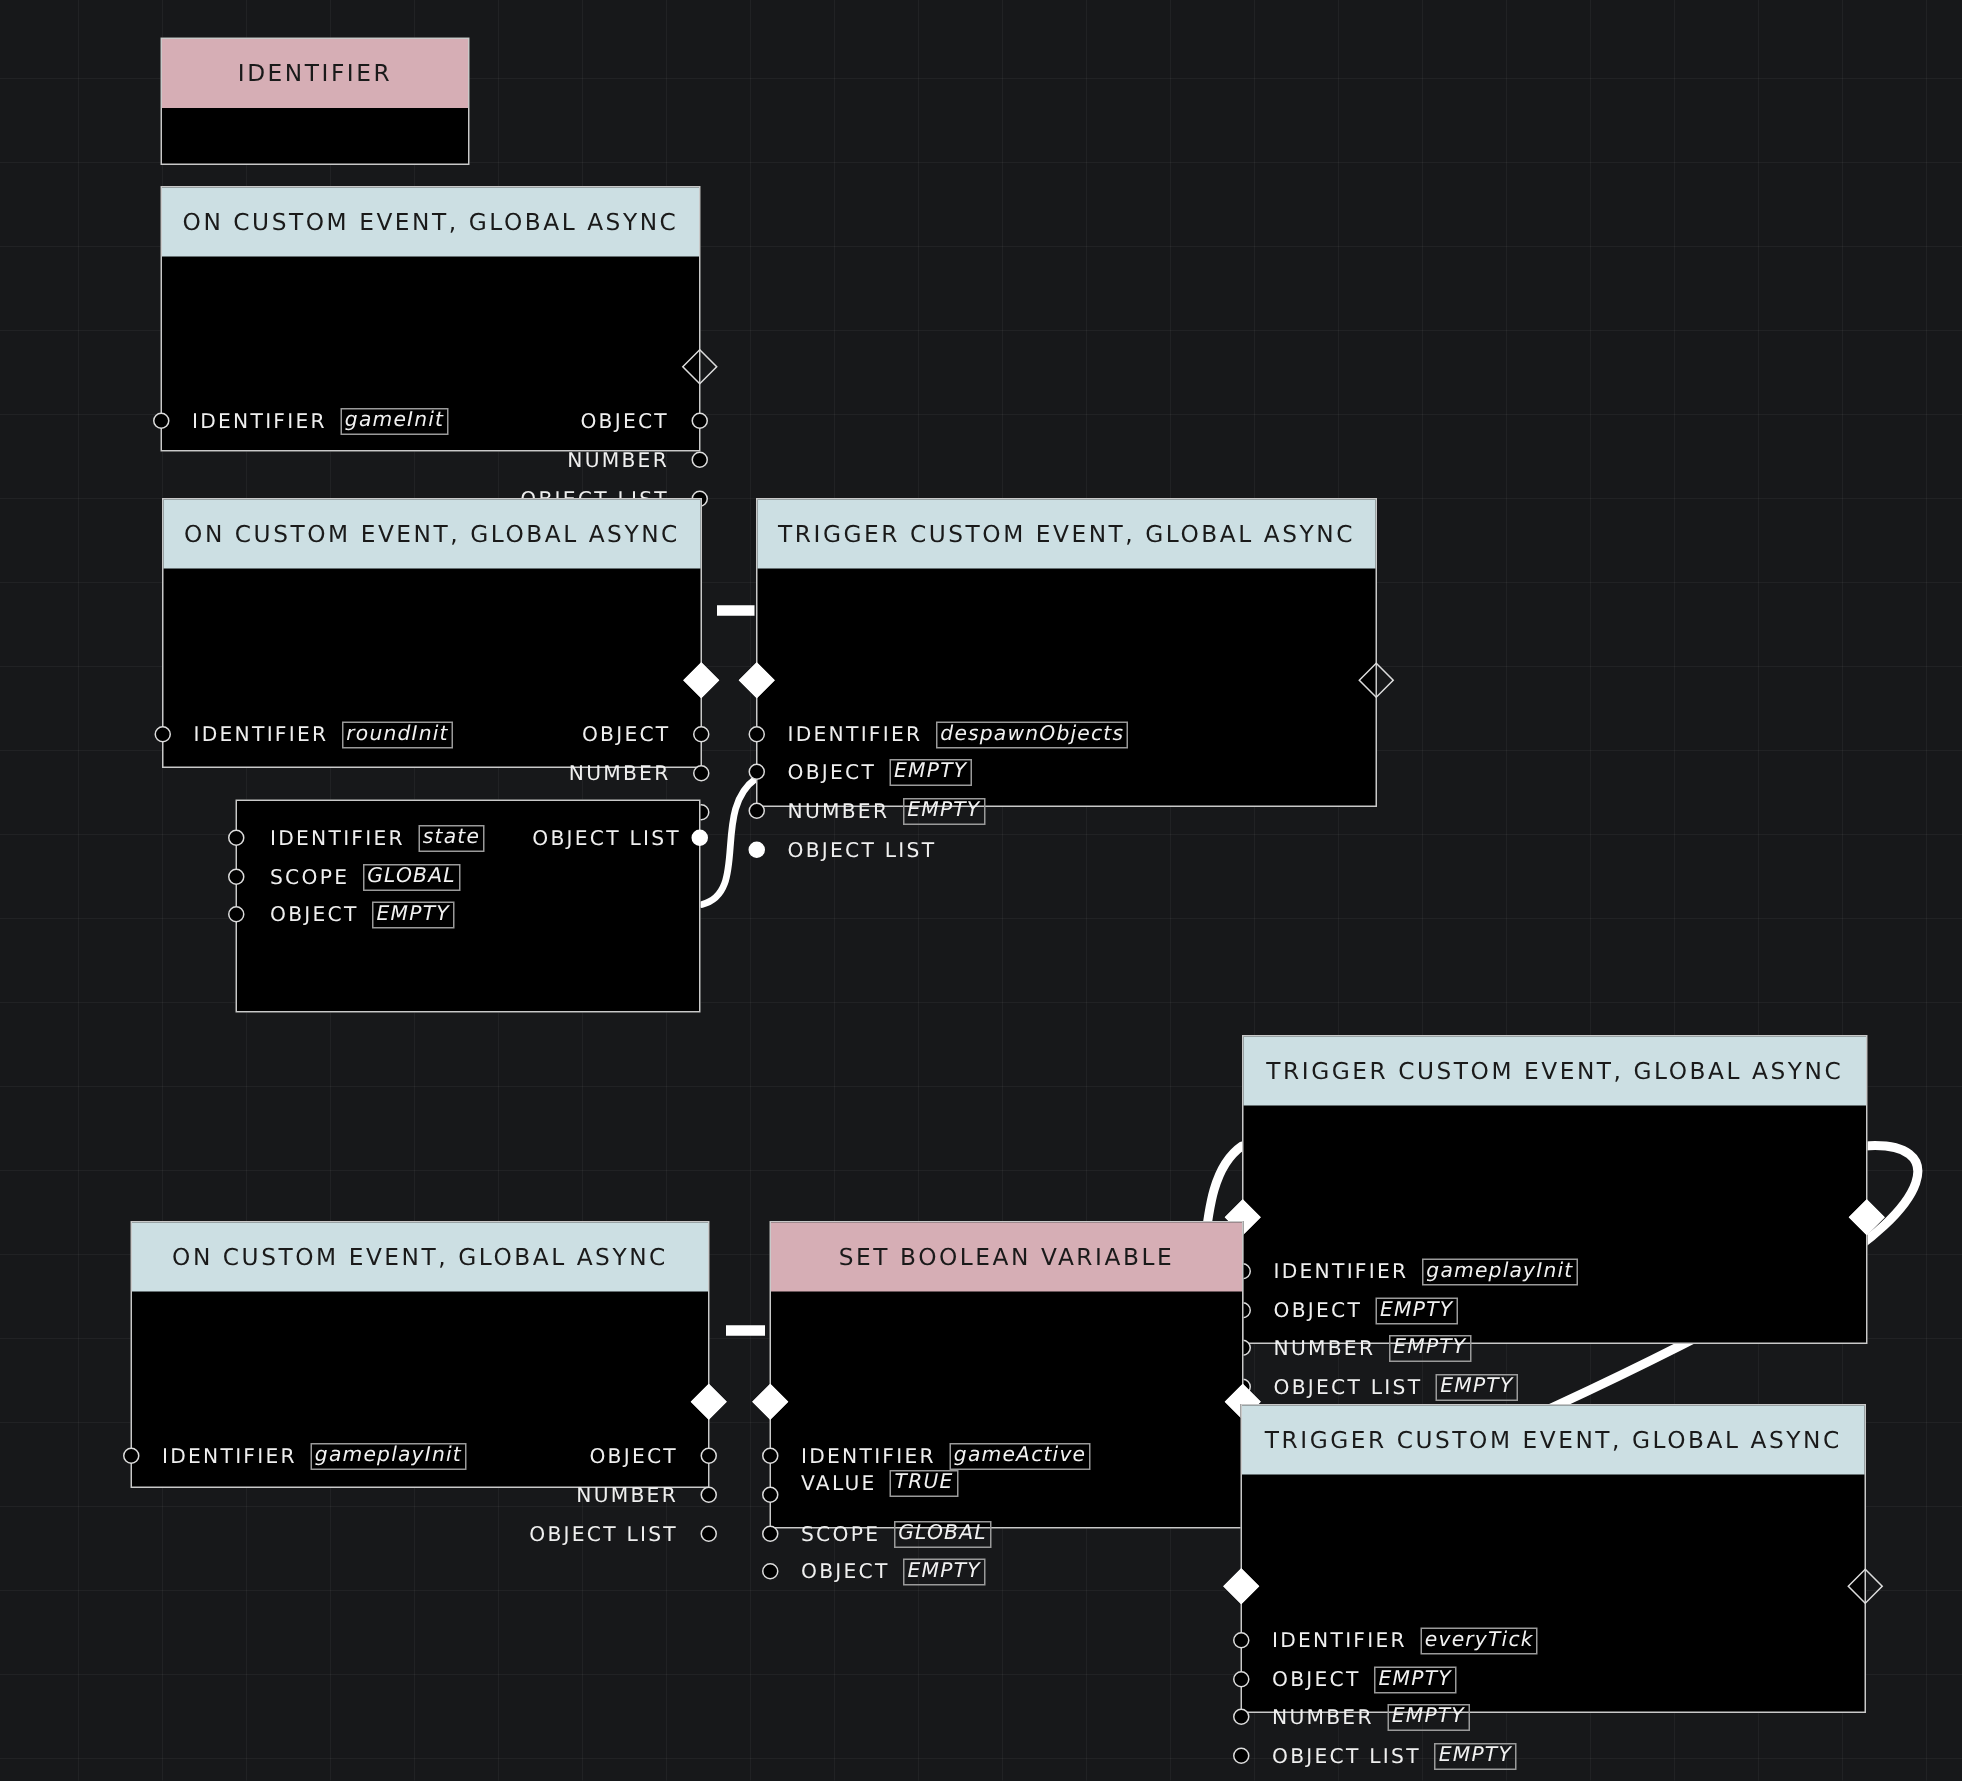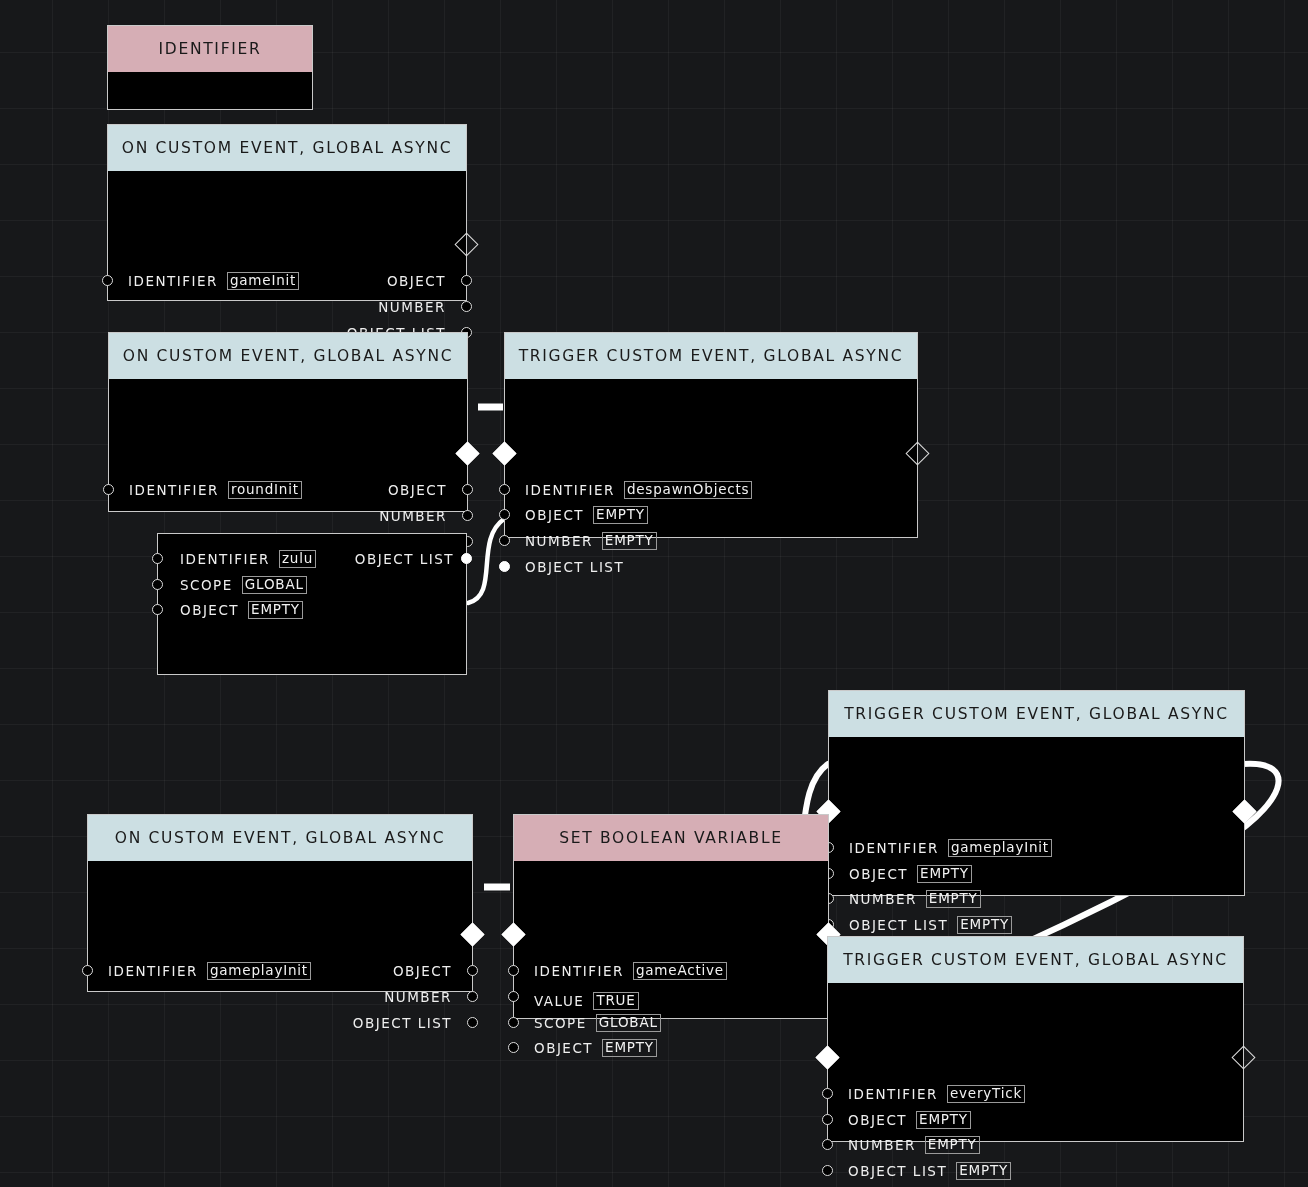--- a/index.html
+++ b/index.html
@@ -48,20 +48,21 @@
     color:#e9e9e9;
     font-size:13.5px;
     letter-spacing:1.5px;
     font-family:"DejaVu Sans","Liberation Sans",sans-serif;
   }
   .row.left{left:20px;}
   .row.right{right:20px;}
   .row .lbl{color:#efefef;}
   .row .val{
     margin-left:9px;
+    font-style:italic;
     letter-spacing:0.8px;
     color:#f2f2f2;
     border:1px solid #9a9a9a;
     padding:0px 2px 1px 2px;
     line-height:15px;
     font-size:13.5px;
   }
 
   
   .port{
@@ -200,21 +201,21 @@
         <span class="lbl">OBJECT LIST</span>
       </div>
     </div>
   </div>
 
   <div class="node" style="left:157px;top:533px;width:310px;height:142px;">
     <div class="node-body" style="height:94px;">
       <div class="port" style="left:-6px;top:19px;"></div>
       <div class="row left" style="top:16px;left:22px;">
         <span class="lbl">IDENTIFIER</span>
-        <span class="val">zulu</span>
+        <span class="val">state</span>
       </div>
 
       <div class="port" style="left:-6px;top:45px;"></div>
       <div class="row left" style="top:42px;left:22px;">
         <span class="lbl">SCOPE</span>
         <span class="val">GLOBAL</span>
       </div>
 
       <div class="port" style="left:-6px;top:70px;"></div>
       <div class="row left" style="top:67px;left:22px;">
@@ -295,21 +296,21 @@
       <div class="dia filled" style="left:-9px;top:65px;"></div>
       <div class="dia filled" style="right:-9px;top:65px;"></div>
 
       <div class="port" style="left:-6px;top:104px;"></div>
       <div class="row left" style="top:101px;">
         <span class="lbl">IDENTIFIER</span>
         <span class="val">gameActive</span>
       </div>
 
       <div class="port" style="left:-6px;top:130px;"></div>
-      <div class="row left" style="top:131px;">
+      <div class="row left" style="top:119px;">
         <span class="lbl">VALUE</span>
         <span class="val">TRUE</span>
       </div>
 
       <div class="port" style="left:-6px;top:156px;"></div>
       <div class="row left" style="top:153px;">
         <span class="lbl">SCOPE</span>
         <span class="val">GLOBAL</span>
       </div>
 

